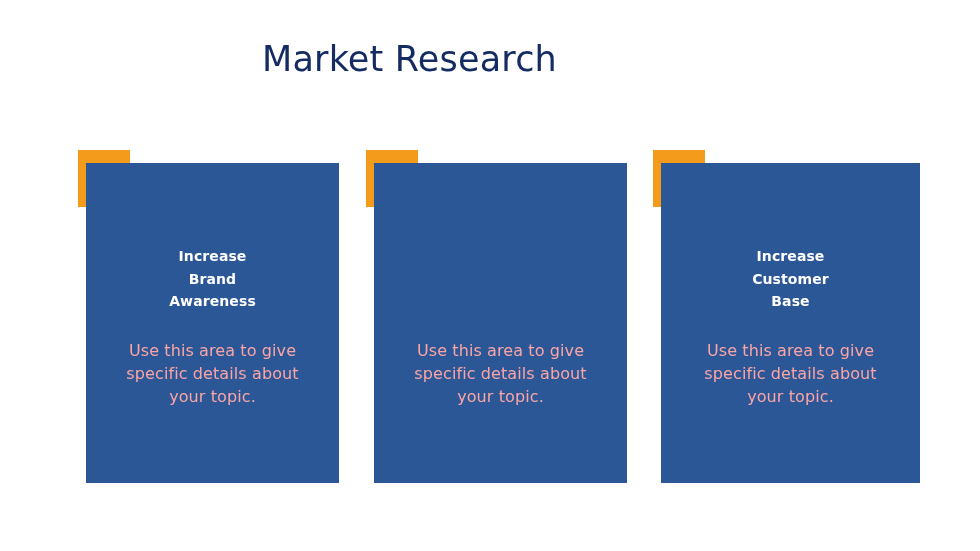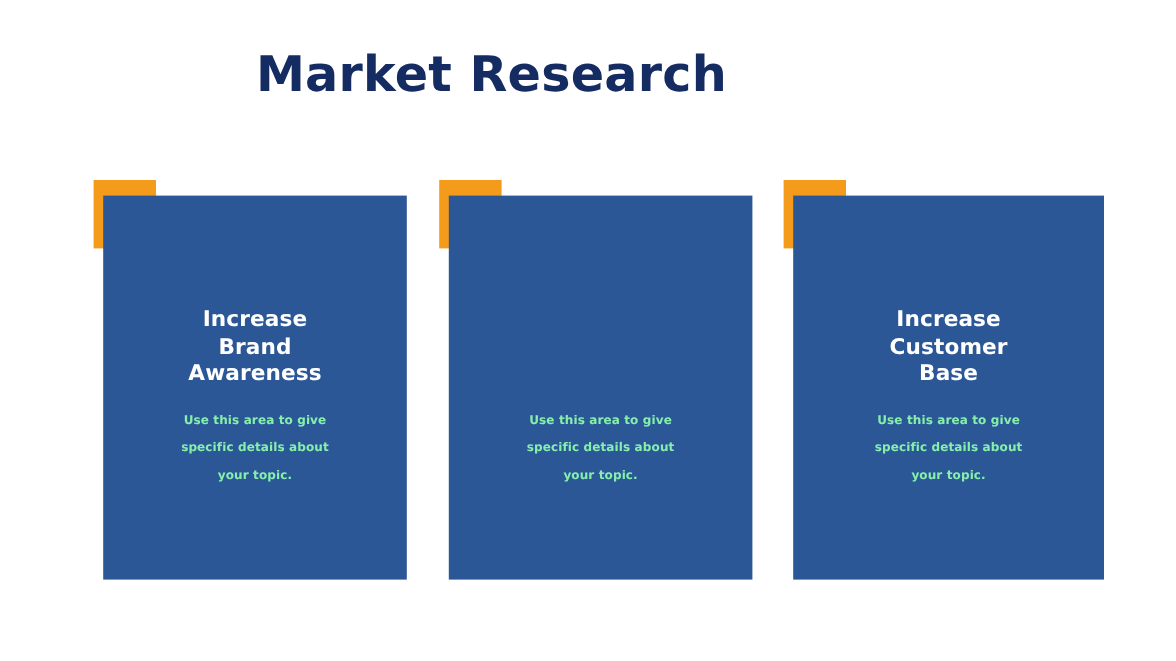--- a/index.html
+++ b/index.html
@@ -23,22 +23,22 @@
   }
 
   
   #slide-title {
     position: absolute;
     left: 0;
     top: 40px;
     width: 819px;
     text-align: center;
     font-family: "DejaVu Sans", "Liberation Sans", sans-serif;
-    font-size: 41px;
-    font-weight: 700;
+    font-size: 35px;
+    font-weight: 400;
     letter-spacing: 0.2px;
     color: #152c63;
     line-height: 1.1;
     white-space: nowrap;
   }
 
   
   #cards-row {
     position: absolute;
     left: 78px;
@@ -77,43 +77,43 @@
     height: 320px;
     background: #2b5797;
     box-sizing: border-box;
   }
 
   .card-3 .card-panel { width: 259px; }
 
   .card-heading {
     position: absolute;
     left: 0;
-    top: 93px;
+    top: 82px;
     width: 100%;
     text-align: center;
     color: #ffffff;
     font-family: "DejaVu Sans", "Liberation Sans", sans-serif;
-    font-size: 18px;
+    font-size: 14px;
     font-weight: 700;
     line-height: 22.5px;
     letter-spacing: 0.1px;
     padding: 0 10px;
     box-sizing: border-box;
   }
 
   .card-body {
     position: absolute;
     left: 0;
     top: 176px;
     width: 100%;
     text-align: center;
-    color: #86efac;
+    color: #fca5a5;
     font-family: "DejaVu Sans", "Liberation Sans", sans-serif;
-    font-size: 10px;
-    font-weight: 700;
+    font-size: 16px;
+    font-weight: 400;
     line-height: 23px;
     letter-spacing: 0.1px;
     padding: 0 22px;
     box-sizing: border-box;
   }
 </style>
 </head>
 <body>
 
 <div id="slide">

